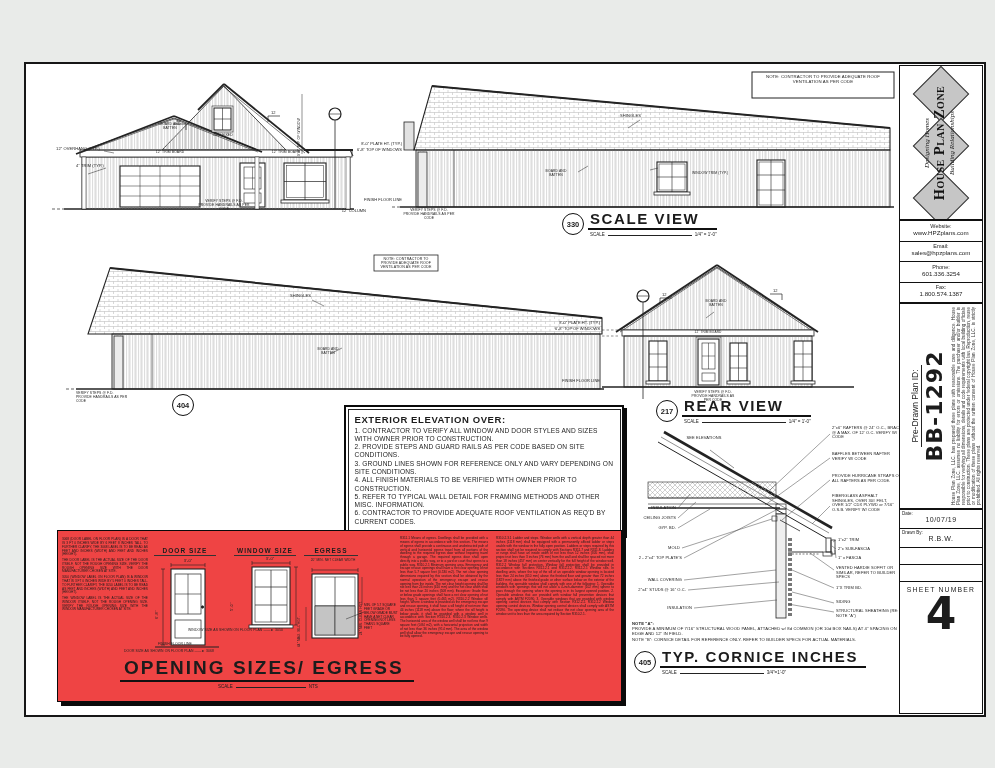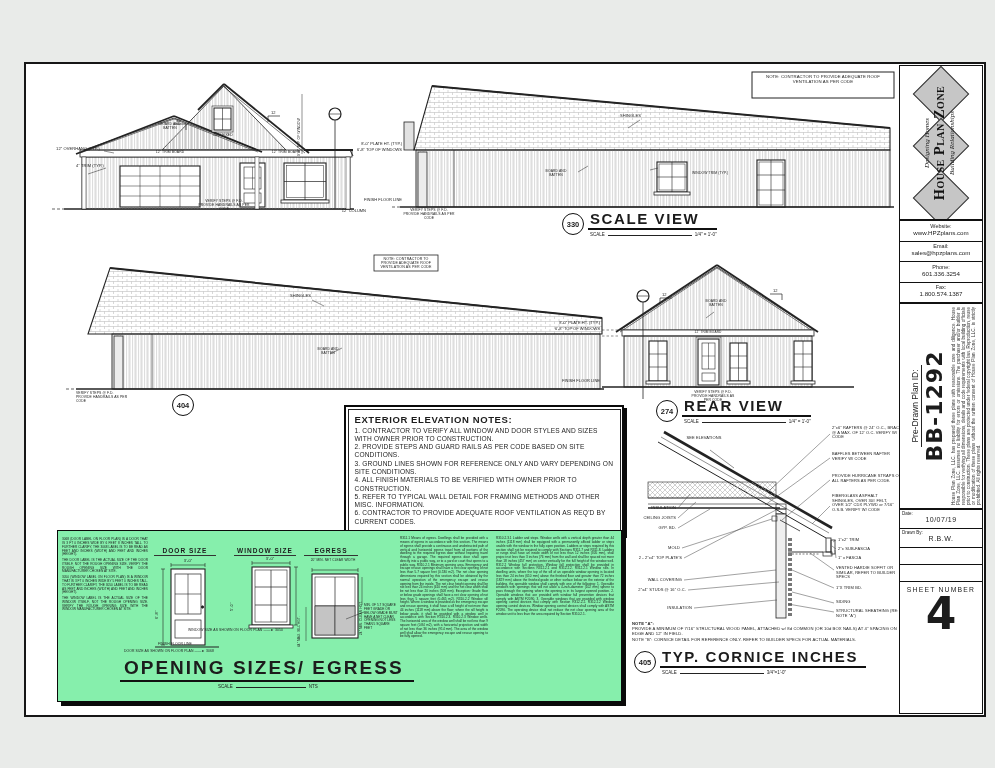--- a/index.html
+++ b/index.html
@@ -26,21 +26,21 @@
       border-bottom:2.5px solid #111;padding:0 8px 1px 2px;}
   .sc{display:flex;align-items:flex-end;font-size:4.5px;gap:3px;margin-top:2px;padding-left:2px;}
   .scln{border-bottom:.8px solid #222;width:84px;margin-bottom:1px;}
   
   .notesbox{position:absolute;left:318px;top:341px;width:276px;height:126px;background:#fff;
             border:2.2px solid #0a0a0a;box-shadow:3px 3px 0 #0a0a0a;}
   .notesin{position:absolute;inset:1.5px;border:.7px solid #222;padding:4px 6px;}
   .ntitle{font-size:9.5px;font-weight:bold;letter-spacing:.6px;margin-bottom:2px;}
   .nitem{font-size:6.6px;line-height:1.26;letter-spacing:.15px;}
   
-  .openbox{position:absolute;left:31px;top:466px;width:563px;height:170px;background:#86efac;
+  .openbox{position:absolute;left:31px;top:466px;width:563px;height:170px;background:#ef4444;
            border:1.6px solid #0a0a0a;box-shadow:4px 4px 0 #0a0a0a;}
   .diaglab{position:absolute;font-size:6.5px;font-weight:bold;letter-spacing:1px;
            text-align:center;border-bottom:.8px solid #333;padding-bottom:1px;}
   .ot{font-size:19px;font-weight:bold;letter-spacing:2px;white-space:nowrap;
       border-bottom:2.5px solid #111;padding:0 10px 1px 4px;}
   
   .tblock{position:absolute;top:1px;right:1px;bottom:1px;width:82px;background:#fff;
           border:1.5px solid #111;display:flex;flex-direction:column;}
   .tb-logo{height:153px;border-bottom:2px solid #111;position:relative;overflow:hidden;}
   .dia{position:absolute;left:50%;width:38px;height:38px;background:#c6c6c6;
@@ -280,34 +280,34 @@
     <div>8'-0" PLATE HT. (TYP.)</div>
     <div>6'-8" TOP OF WINDOWS</div>
   </div>
   <div class="dimtxt rgt" style="left:520px;top:314px;width:54px;">FINISH FLOOR LINE</div>
 
   <div class="vtitle" style="left:146px;top:327px;">
     <div class="vb">404</div>
   </div>
 
   <div class="vtitle" style="left:630px;top:333px;">
-    <div class="vb">274</div>
+    <div class="vb">217</div>
     <div class="vt">
       <div class="tt">REAR VIEW</div>
       <div class="sc">
           <span>SCALE</span>
           <span class="scln"></span>
           <span>1/4" = 1'-0"</span>
         </div>
     </div>
   </div>
 
   <div class="notesbox">
     <div class="notesin">
-      <div class="ntitle">EXTERIOR ELEVATION NOTES:</div>
+      <div class="ntitle">EXTERIOR ELEVATION OVER:</div>
       <div class="nitem">1. CONTRACTOR TO VERIFY ALL WINDOW AND DOOR STYLES AND SIZES WITH OWNER PRIOR TO CONSTRUCTION.</div>
       <div class="nitem">2. PROVIDE STEPS AND GUARD RAILS AS PER CODE BASED ON SITE CONDITIONS.</div>
       <div class="nitem">3. GROUND LINES SHOWN FOR REFERENCE ONLY AND VARY DEPENDING ON SITE CONDITIONS.</div>
       <div class="nitem">4. ALL FINISH MATERIALS TO BE VERIFIED WITH OWNER PRIOR TO CONSTRUCTION.</div>
       <div class="nitem">5. REFER TO TYPICAL WALL DETAIL FOR FRAMING METHODS AND OTHER MISC. INFORMATION.</div>
       <div class="nitem">6. CONTRACTOR TO PROVIDE ADEQUATE ROOF VENTILATION AS REQ'D BY CURRENT CODES.</div>
     </div>
   </div>
 
   <div class="openbox">

